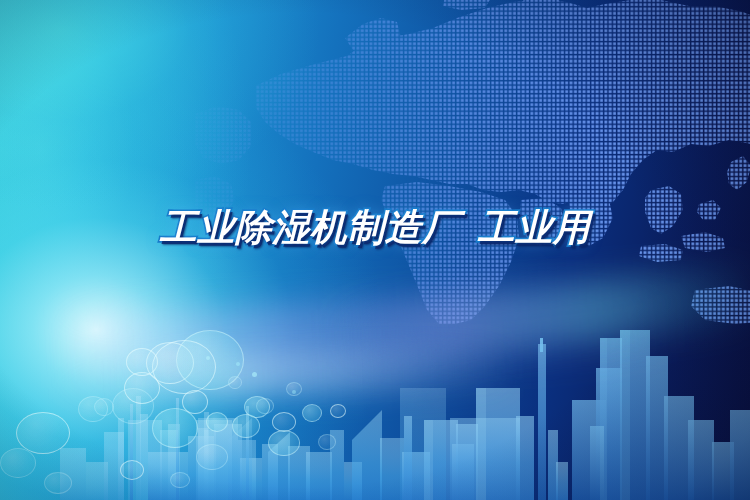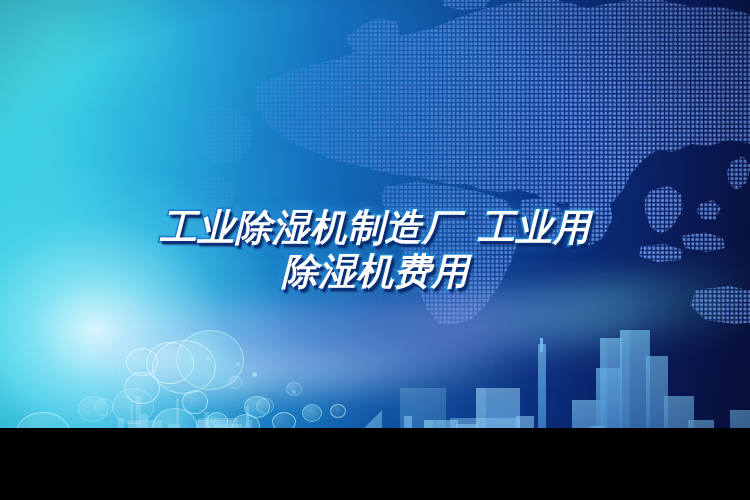--- a/index.html
+++ b/index.html
@@ -4,21 +4,21 @@
 <title>Banner</title>
 <style>
   html, body {
     margin: 0;
     padding: 0;
     background: #000;
   }
   #banner {
     position: relative;
     width: 750px;
-    height: 428px;
+    height: 500px;
     overflow: hidden;
     font-family: "DejaVu Sans", "Liberation Sans", sans-serif;
     background: #ec4899;
   }
   .layer {
     position: absolute;
     inset: 0;
     pointer-events: none;
   }
 
@@ -409,17 +409,16 @@
 
   <div class="layer">
     <div style="position:absolute;left:252px;top:372px;width:5px;height:5px;border-radius:50%;background:rgba(180,250,255,0.55);"></div>
     <div style="position:absolute;left:236px;top:362px;width:4px;height:4px;border-radius:50%;background:rgba(170,245,255,0.45);"></div>
     <div style="position:absolute;left:292px;top:390px;width:4px;height:4px;border-radius:50%;background:rgba(170,245,255,0.40);"></div>
     <div style="position:absolute;left:206px;top:356px;width:4px;height:4px;border-radius:50%;background:rgba(190,250,255,0.45);"></div>
   </div>
 
   <div id="headline">
     <span class="hl-line"><span>工业除湿机制造厂</span><span class="gap"></span><span>工业用</span></span>
-    <span class="hl-line">除湿机费用</span>
   </div>
 
   <div class="layer" id="vignette"></div>
 </div>
 
 </body></html>

